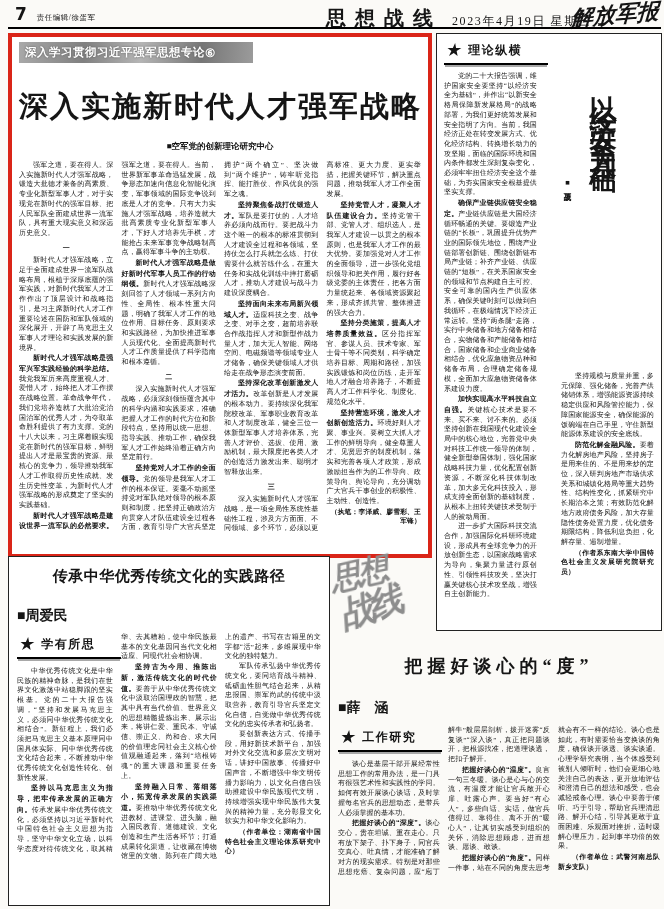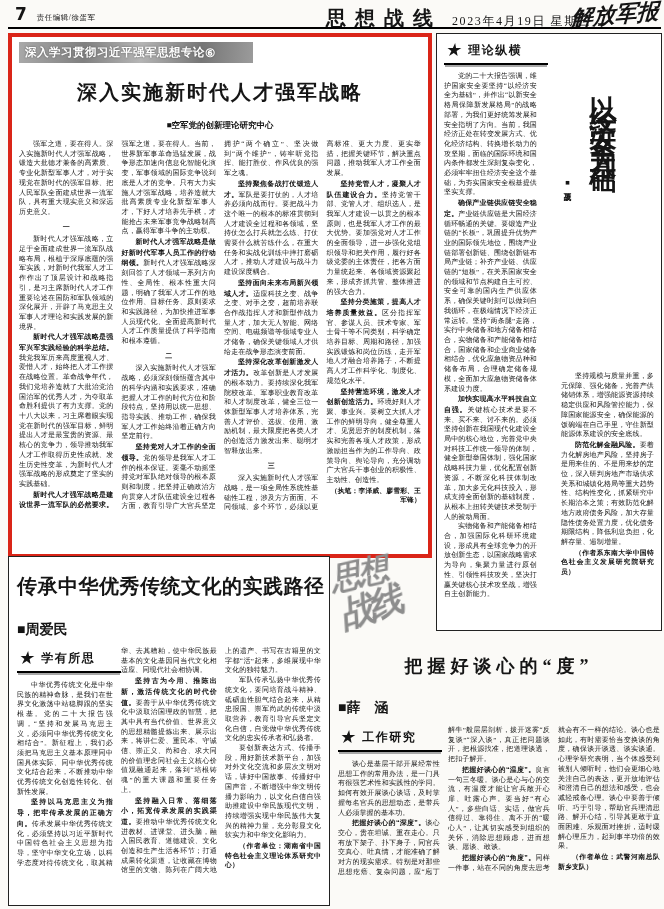--- a/index.html
+++ b/index.html
@@ -21,35 +21,35 @@
 .bodytext p.sign{text-align:right;text-indent:0;font-weight:bold;font-family:"Liberation Sans",sans-serif;font-size:6.8px}
 .bodytext p.attr{font-weight:bold;font-family:"Liberation Sans",sans-serif;font-size:6.8px}
 
 .badge{display:flex;align-items:center;gap:6px;border-bottom:2.5px solid #000;box-shadow:0 3px 0 -1px #a8a8a8;padding:0 6px 4px 2px;width:fit-content;min-width:104px}
 .badge .star{font-size:18px;line-height:17px;transform:skewX(-8deg)}
 .badge .lbl{font-size:12px;font-weight:900;font-family:"Liberation Sans",sans-serif;letter-spacing:1.5px}
 .bwrap{break-inside:avoid;margin-bottom:8px;padding-top:3px}
 
 .main-box{position:absolute;left:8px;top:33px;width:424px;height:525px;border:4px solid #da2518;background:#fff;padding:5px 7px}
 .series-banner{width:234px;height:21px;background:linear-gradient(95deg,#a9a9a9,#808080 28%,#b5b5b5 52%,#767676 78%,#9b9b9b);color:#fff;font-family:"Liberation Sans",sans-serif;font-weight:bold;font-size:11.5px;display:flex;align-items:center;padding:0 6px;letter-spacing:.5px;text-shadow:0 0 2px #555}
-.main-hl{text-align:center;font-size:20px;letter-spacing:2px;font-family:"Liberation Sans",sans-serif;font-weight:900;margin-top:16px;white-space:nowrap}
+.main-hl{text-align:center;font-size:29px;letter-spacing:2px;font-family:"Liberation Sans",sans-serif;font-weight:900;margin-top:24px;white-space:nowrap}
 .byline{text-align:center;font-size:8.5px;font-weight:bold;margin-top:14px;font-family:"Liberation Sans",sans-serif}
 .cols4{margin-top:8px;column-count:4;column-gap:8px;height:420px;overflow:hidden}
 
 .theory-box{position:absolute;left:436px;top:33px;width:226px;height:598px;border:1.5px solid #222;background:#fff;padding:8px 7px 6px 7px}
 .theory-cols{display:flex;gap:24px;margin-top:7px}
 .tleft{width:102px;height:536px;overflow:hidden}
 .tright{width:102px;display:flex;flex-direction:column}
 .vzone{height:300px;position:relative}
 .vauthor{position:absolute;left:1px;top:106px;writing-mode:vertical-rl;font-size:7.5px;font-weight:bold}
 .vtitle{position:absolute;left:24px;top:2px;writing-mode:vertical-rl;font-size:27px;font-weight:900;letter-spacing:10px;font-family:"Liberation Sans",sans-serif}
 .tr-text{height:232px;overflow:hidden}
 
 .culture-box{position:absolute;left:8px;top:556px;width:322px;height:350px;border:1.5px solid #222;background:#fff;padding:8px 8px 6px 8px}
-.cul-hl{font-size:20px;font-weight:900;letter-spacing:.5px;margin-top:8px;font-family:"Liberation Serif",serif;white-space:nowrap}
+.cul-hl{text-align:center;font-size:15px;font-weight:900;letter-spacing:.5px;margin-top:2px;font-family:"Liberation Serif",serif;white-space:nowrap}
 .byline2{text-align:left;font-size:14px;margin-top:21px;font-weight:bold}
 .cul-cols{margin-top:8px;column-count:3;column-gap:8px;height:276px;overflow:hidden}
 
 .calli{position:absolute;left:332px;top:551px;width:78px;height:106px;color:#8d8d8d;font-family:"DejaVu Serif",serif;font-weight:bold;font-style:italic;filter:blur(.4px);transform:rotate(-4deg)}
 .cl1{display:block;font-size:31px;transform:rotate(-9deg);letter-spacing:-3px}
 .cl2{display:block;font-size:35px;transform:rotate(-14deg) translate(9px,-9px);letter-spacing:-5px}
 
 .talk{position:absolute;left:336px;top:646px;width:326px;height:260px;padding:2px}
 .talk-hl{text-align:center;font-size:18px;font-weight:bold;letter-spacing:5px;font-family:"Liberation Serif",serif;margin-top:6px;white-space:nowrap}
 .talk-cols{margin-top:9px;column-count:3;column-gap:8px;height:196px;overflow:hidden}
@@ -105,21 +105,21 @@
   <section class="theory-box">
     <div class="badge">
       <span class="star">★</span>
       <span class="lbl">理论纵横</span>
     </div>
     <div class="theory-cols">
       <div class="bodytext tleft">
           <p>党的二十大报告强调，维护国家安全要坚持“以经济安全为基础”，并作出“以新安全格局保障新发展格局”的战略部署，为我们更好统筹发展和安全指明了方向。当前，我国经济正处在转变发展方式、优化经济结构、转换增长动力的攻坚期，面临的国际环境和国内条件都发生深刻复杂变化，必须牢牢扭住经济安全这个基础，为夯实国家安全根基提供坚实支撑。</p>
           <p><b>确保产业链供应链安全稳定。</b>产业链供应链是大国经济循环畅通的关键。要锻造产业链的“长板”，巩固提升优势产业的国际领先地位，围绕产业链部署创新链、围绕创新链布局产业链；补齐产业链、供应链的“短板”，在关系国家安全的领域和节点构建自主可控、安全可靠的国内生产供应体系，确保关键时刻可以做到自我循环，在极端情况下经济正常运转。坚持“两条腿”走路，实行中央储备和地方储备相结合，实物储备和产能储备相结合，国家储备和企业商业储备相结合，优化应急物资品种和储备布局，合理确定储备规模，全面加大应急物资储备体系建设力度。</p>
           <p><b>加快实现高水平科技自立自强。</b>关键核心技术是要不来、买不来、讨不来的。必须坚持创新在我国现代化建设全局中的核心地位，完善党中央对科技工作统一领导的体制，健全新型举国体制，强化国家战略科技力量，优化配置创新资源，不断深化科技体制改革，加大多元化科技投入，形成支持全面创新的基础制度，从根本上扭转关键技术受制于人的被动局面。</p>
-          <p>实物储备和产能储备相结合，加强国际化科研环境建设，形成具有全球竞争力的开放创新生态，以国家战略需求为导向，集聚力量进行原创性、引领性科技攻关，坚决打赢关键核心技术攻坚战，增强自主创新能力。</p>
+          <p>进一步扩大国际科技交流合作，加强国际化科研环境建设，形成具有全球竞争力的开放创新生态，以国家战略需求为导向，集聚力量进行原创性、引领性科技攻关，坚决打赢关键核心技术攻坚战，增强自主创新能力。</p>
         </div>
       <div class="tright">
         <div class="vzone">
           <div class="vauthor">■丁茂战</div>
           <div class="vtitle">以经济安全为基础</div>
         </div>
         <div class="bodytext tr-text">
             <p>坚持规模与质量并重，多元保障、强化储备，完善产供储销体系，增强能源资源持续稳定供应和风险管控能力，保障国家能源安全，确保能源的饭碗端在自己手里，守住新型能源体系建设的安全底线。</p>
             <p><b>防范化解金融风险。</b>要着力化解房地产风险，坚持房子是用来住的、不是用来炒的定位，深入研判房地产市场供求关系和城镇化格局等重大趋势性、结构性变化，抓紧研究中长期治本之策；有效防范化解地方政府债务风险，加大存量隐性债务处置力度，优化债务期限结构，降低利息负担，化解存量、遏制增量。</p>
             <p class="attr">（作者系东南大学中国特色社会主义发展研究院研究员）</p>

